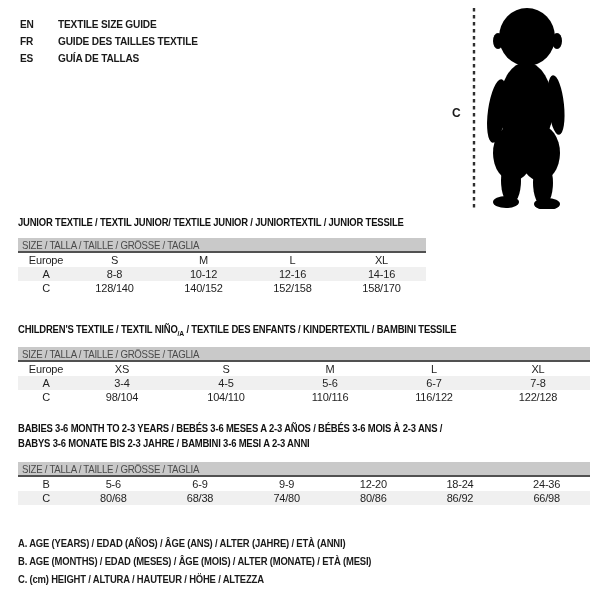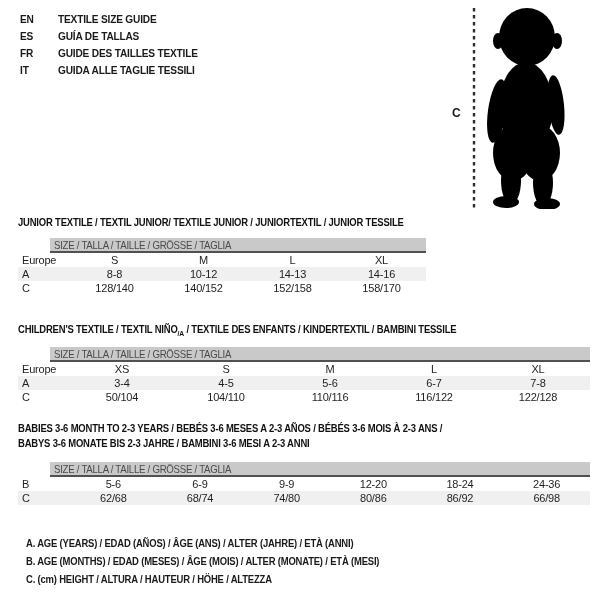--- a/index.html
+++ b/index.html
@@ -7,21 +7,21 @@
   body {
     background:#ffffff;
     font-family:"Liberation Sans", sans-serif;
     color:#1a1a1a;
     position:relative;
     overflow:hidden;
   }
 
   
   .lang-block { position:absolute; left:20px; top:13px; }
-  .lang-row { display:flex; height:17px; align-items:flex-start; }
+  .lang-row { display:flex; height:17px; align-items:flex-end; }
   .lang-code, .lang-title {
     font-weight:700; font-size:11px; letter-spacing:-0.2px;
     display:inline-block; transform:scaleX(0.92); transform-origin:left center;
     white-space:nowrap;
   }
   .lang-code { width:38px; flex:0 0 38px; }
 
   
   .dim-line { position:absolute; left:472px; top:8px; }
   .dim-label {
@@ -35,63 +35,59 @@
     position:absolute; left:18px;
     font-weight:700; font-size:10.5px; letter-spacing:-0.2px; color:#111;
     white-space:nowrap;
     transform:scaleX(0.9); transform-origin:left top;
     line-height:15px;
   }
   .tbl-title sub { font-size:7.5px; }
   .tbl-wrap { position:absolute; left:18px; }
   .hdr-bar {
     background:#c9c9c9; border-bottom:2px solid #515151;
-    height:15px; display:flex; align-items:center; padding-left:4px;margin-left:32px;
+    height:15px; display:flex; align-items:center; padding-left:4px;
   }
   .hdr-bar span {
     font-size:10.5px; color:#4a4a4a; letter-spacing:-0.3px; white-space:nowrap;
     display:inline-block; transform:scaleX(0.92); transform-origin:left center;
   }
   table { border-collapse:collapse; width:100%; table-layout:fixed; }
   td {
     font-size:11px; height:14px; text-align:center; padding:0;
     letter-spacing:-0.2px; color:#1f1f1f; white-space:nowrap;
     font-weight:400;
   }
-  td.lbl { text-align:left; padding-left:4px; }
+  td.lbl { text-align:center; padding-left:4px; }
   col.lblcol { width:52px; }
   tr.stripe { background:#f0f0f0; }
 
   
-  .footer { position:absolute; left:26px; top:534px; }
+  .footer { position:absolute; left:18px; top:534px; }
   .footer .legend-line {
     font-weight:700; font-size:10.5px; letter-spacing:-0.2px;
     height:18px; line-height:18px; white-space:nowrap;
     transform:scaleX(0.9); transform-origin:left center;
   }
 </style>
 </head>
 <body>
 
 <div class="lang-block">
   <div class="lang-row">
     <span class="lang-code">EN</span>
     <span class="lang-title">TEXTILE SIZE GUIDE</span>
   </div>
   <div class="lang-row">
+    <span class="lang-code">FR</span>
+    <span class="lang-title">GUIDE DES TAILLES TEXTILE</span>
+  </div>
+  <div class="lang-row">
     <span class="lang-code">ES</span>
     <span class="lang-title">GUÍA DE TALLAS</span>
-  </div>
-  <div class="lang-row">
-    <span class="lang-code">FR</span>
-    <span class="lang-title">GUIDE DES TAILLES TEXTILE</span>
-  </div>
-  <div class="lang-row">
-    <span class="lang-code">IT</span>
-    <span class="lang-title">GUIDA ALLE TAGLIE TESSILI</span>
   </div>
 </div>
 
 <div class="dim-line">
   <svg width="4" height="201" aria-hidden="true">
     <line x1="2" y1="0" x2="2" y2="201" stroke="#2e2e2e" stroke-width="2.4" stroke-dasharray="3.4 3.6"></line>
   </svg>
 </div>
 <div class="dim-label">C</div>
 <div class="baby">
@@ -131,21 +127,21 @@
       <td class="lbl">Europe</td>
       <td>S</td>
       <td>M</td>
       <td>L</td>
       <td>XL</td>
     </tr>
     <tr class="stripe">
       <td class="lbl">A</td>
       <td>8-8</td>
       <td>10-12</td>
-      <td>14-13</td>
+      <td>12-16</td>
       <td>14-16</td>
     </tr>
     <tr>
       <td class="lbl">C</td>
       <td>128/140</td>
       <td>140/152</td>
       <td>152/158</td>
       <td>158/170</td>
     </tr>
   </tbody>
@@ -178,21 +174,21 @@
     <tr class="stripe">
       <td class="lbl">A</td>
       <td>3-4</td>
       <td>4-5</td>
       <td>5-6</td>
       <td>6-7</td>
       <td>7-8</td>
     </tr>
     <tr>
       <td class="lbl">C</td>
-      <td>50/104</td>
+      <td>98/104</td>
       <td>104/110</td>
       <td>110/116</td>
       <td>116/122</td>
       <td>122/128</td>
     </tr>
   </tbody>
     </table>
 </div>
 
 <div class="tbl-title" style="top:421px">
@@ -218,22 +214,22 @@
       <td class="lbl">B</td>
       <td>5-6</td>
       <td>6-9</td>
       <td>9-9</td>
       <td>12-20</td>
       <td>18-24</td>
       <td>24-36</td>
     </tr>
     <tr class="stripe">
       <td class="lbl">C</td>
-      <td>62/68</td>
-      <td>68/74</td>
+      <td>80/68</td>
+      <td>68/38</td>
       <td>74/80</td>
       <td>80/86</td>
       <td>86/92</td>
       <td>66/98</td>
     </tr>
   </tbody>
     </table>
 </div>
 
 <div class="footer">

